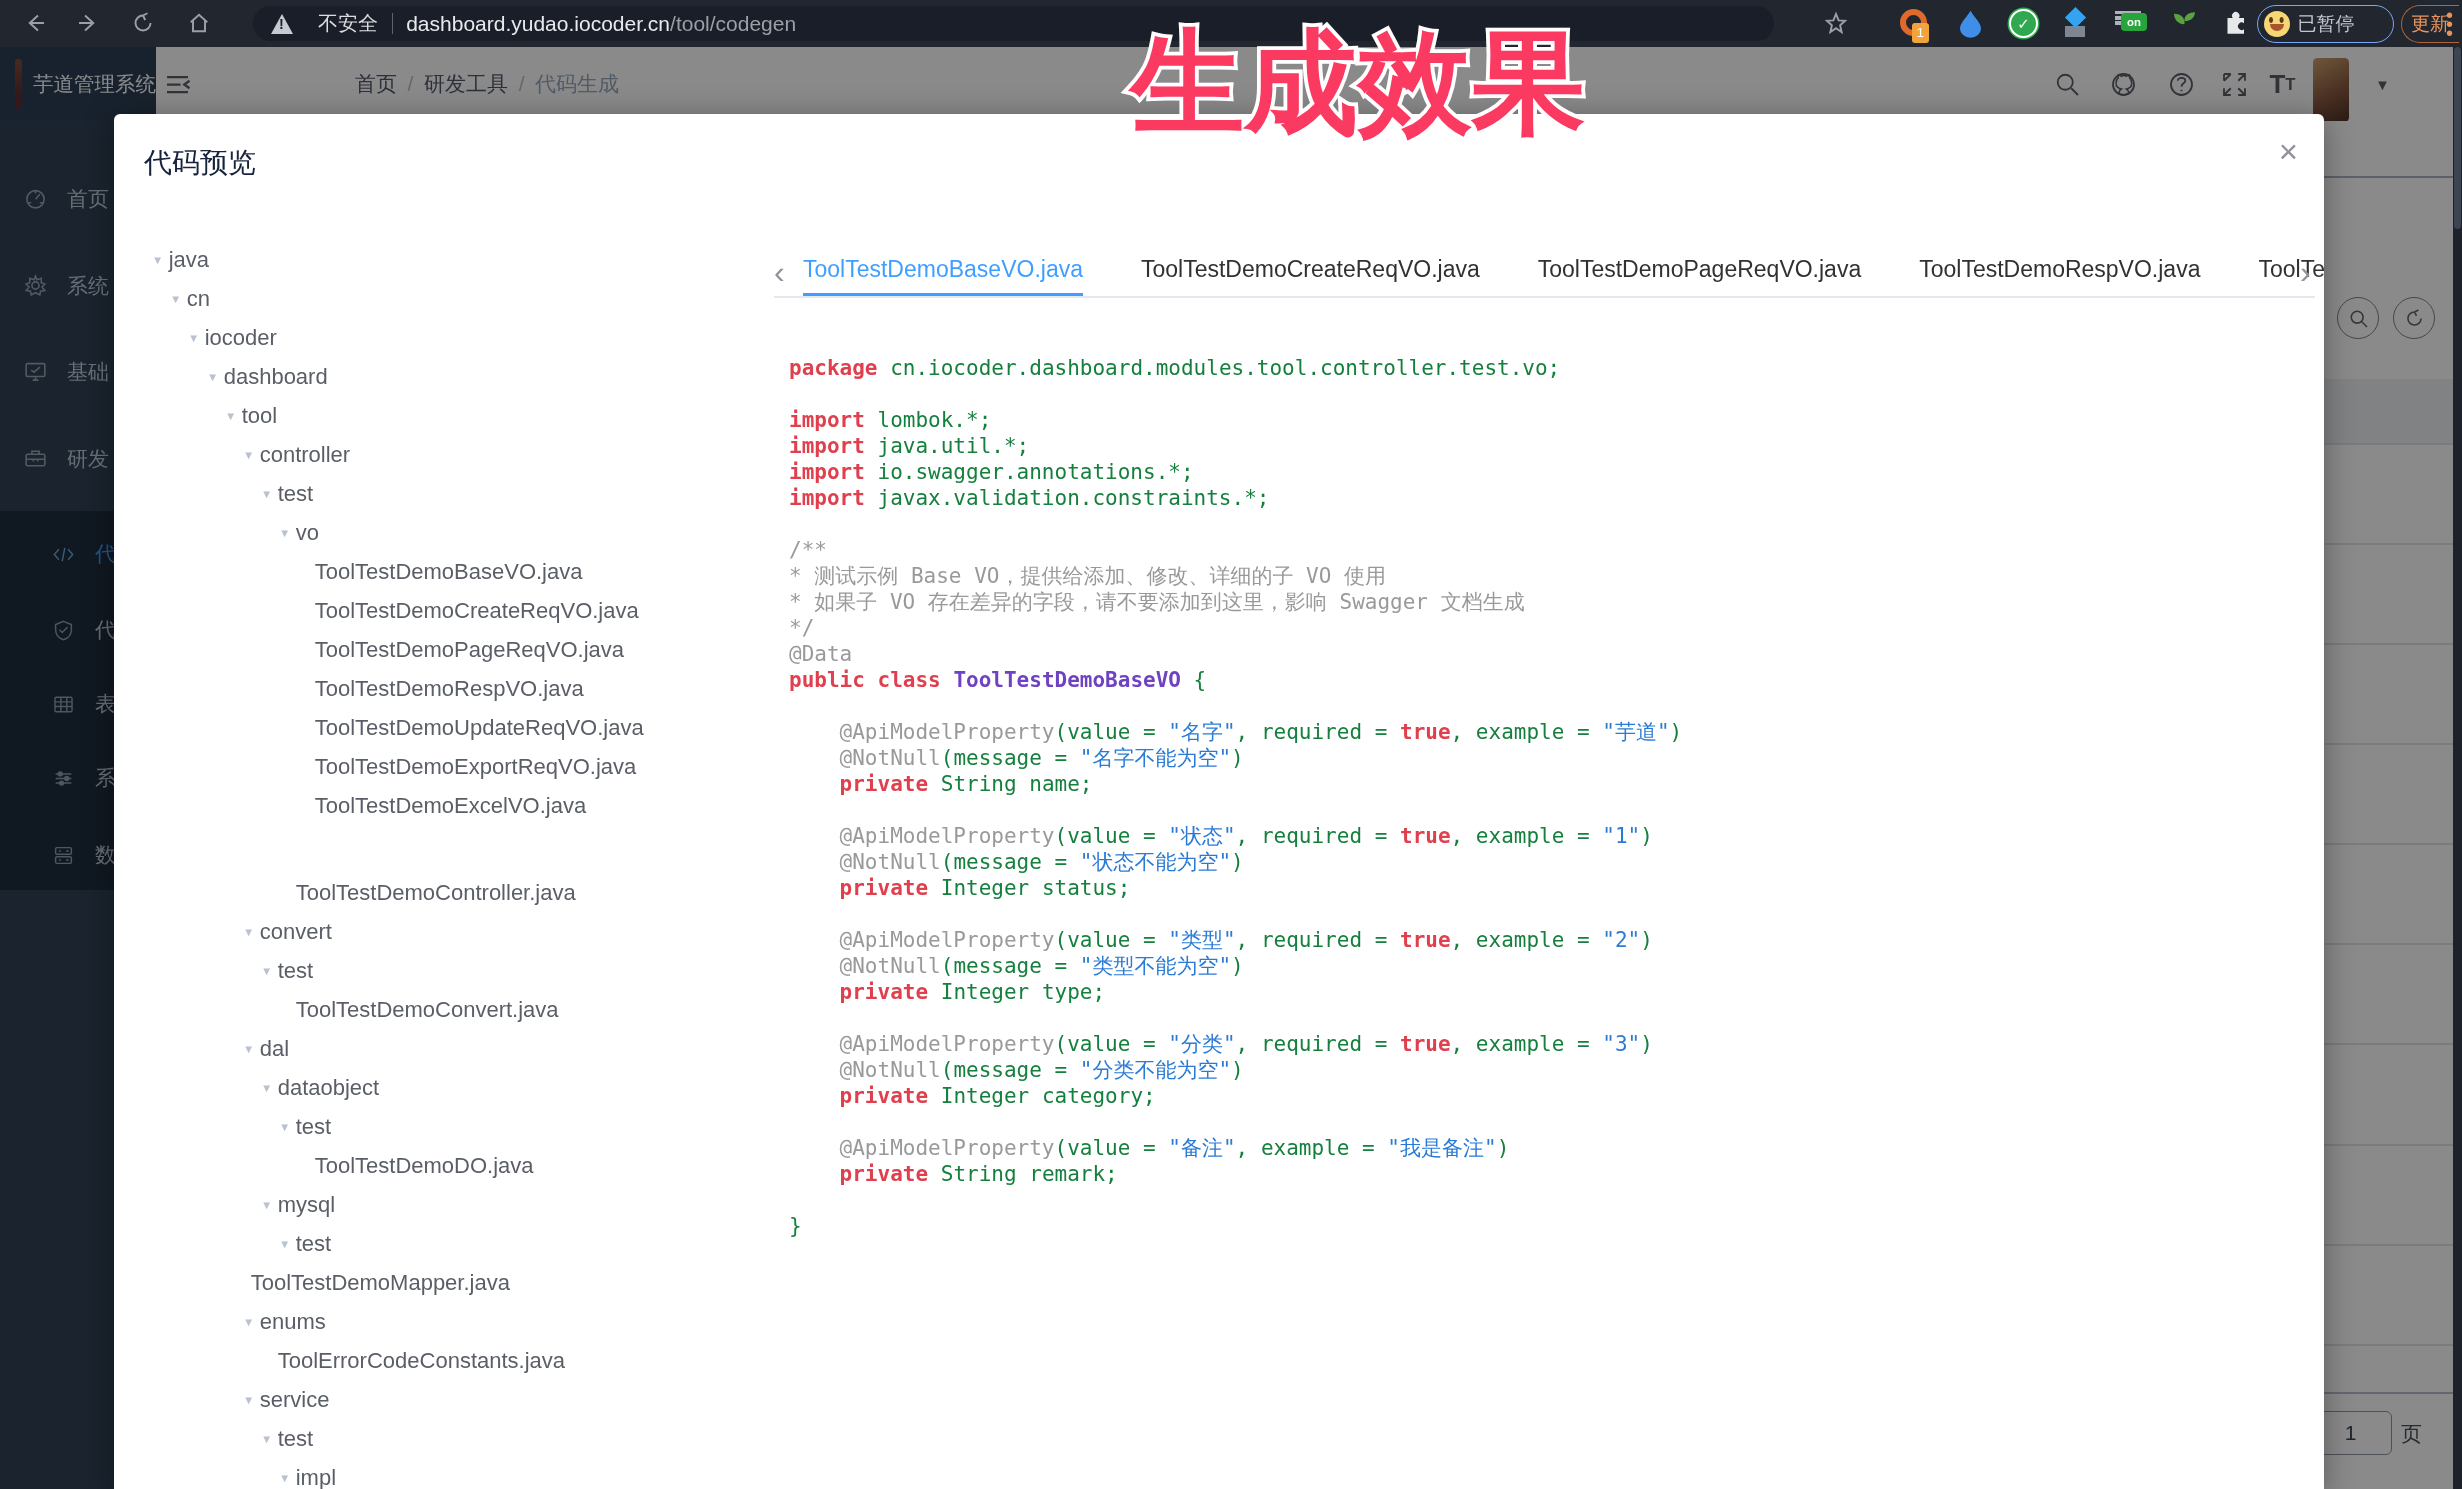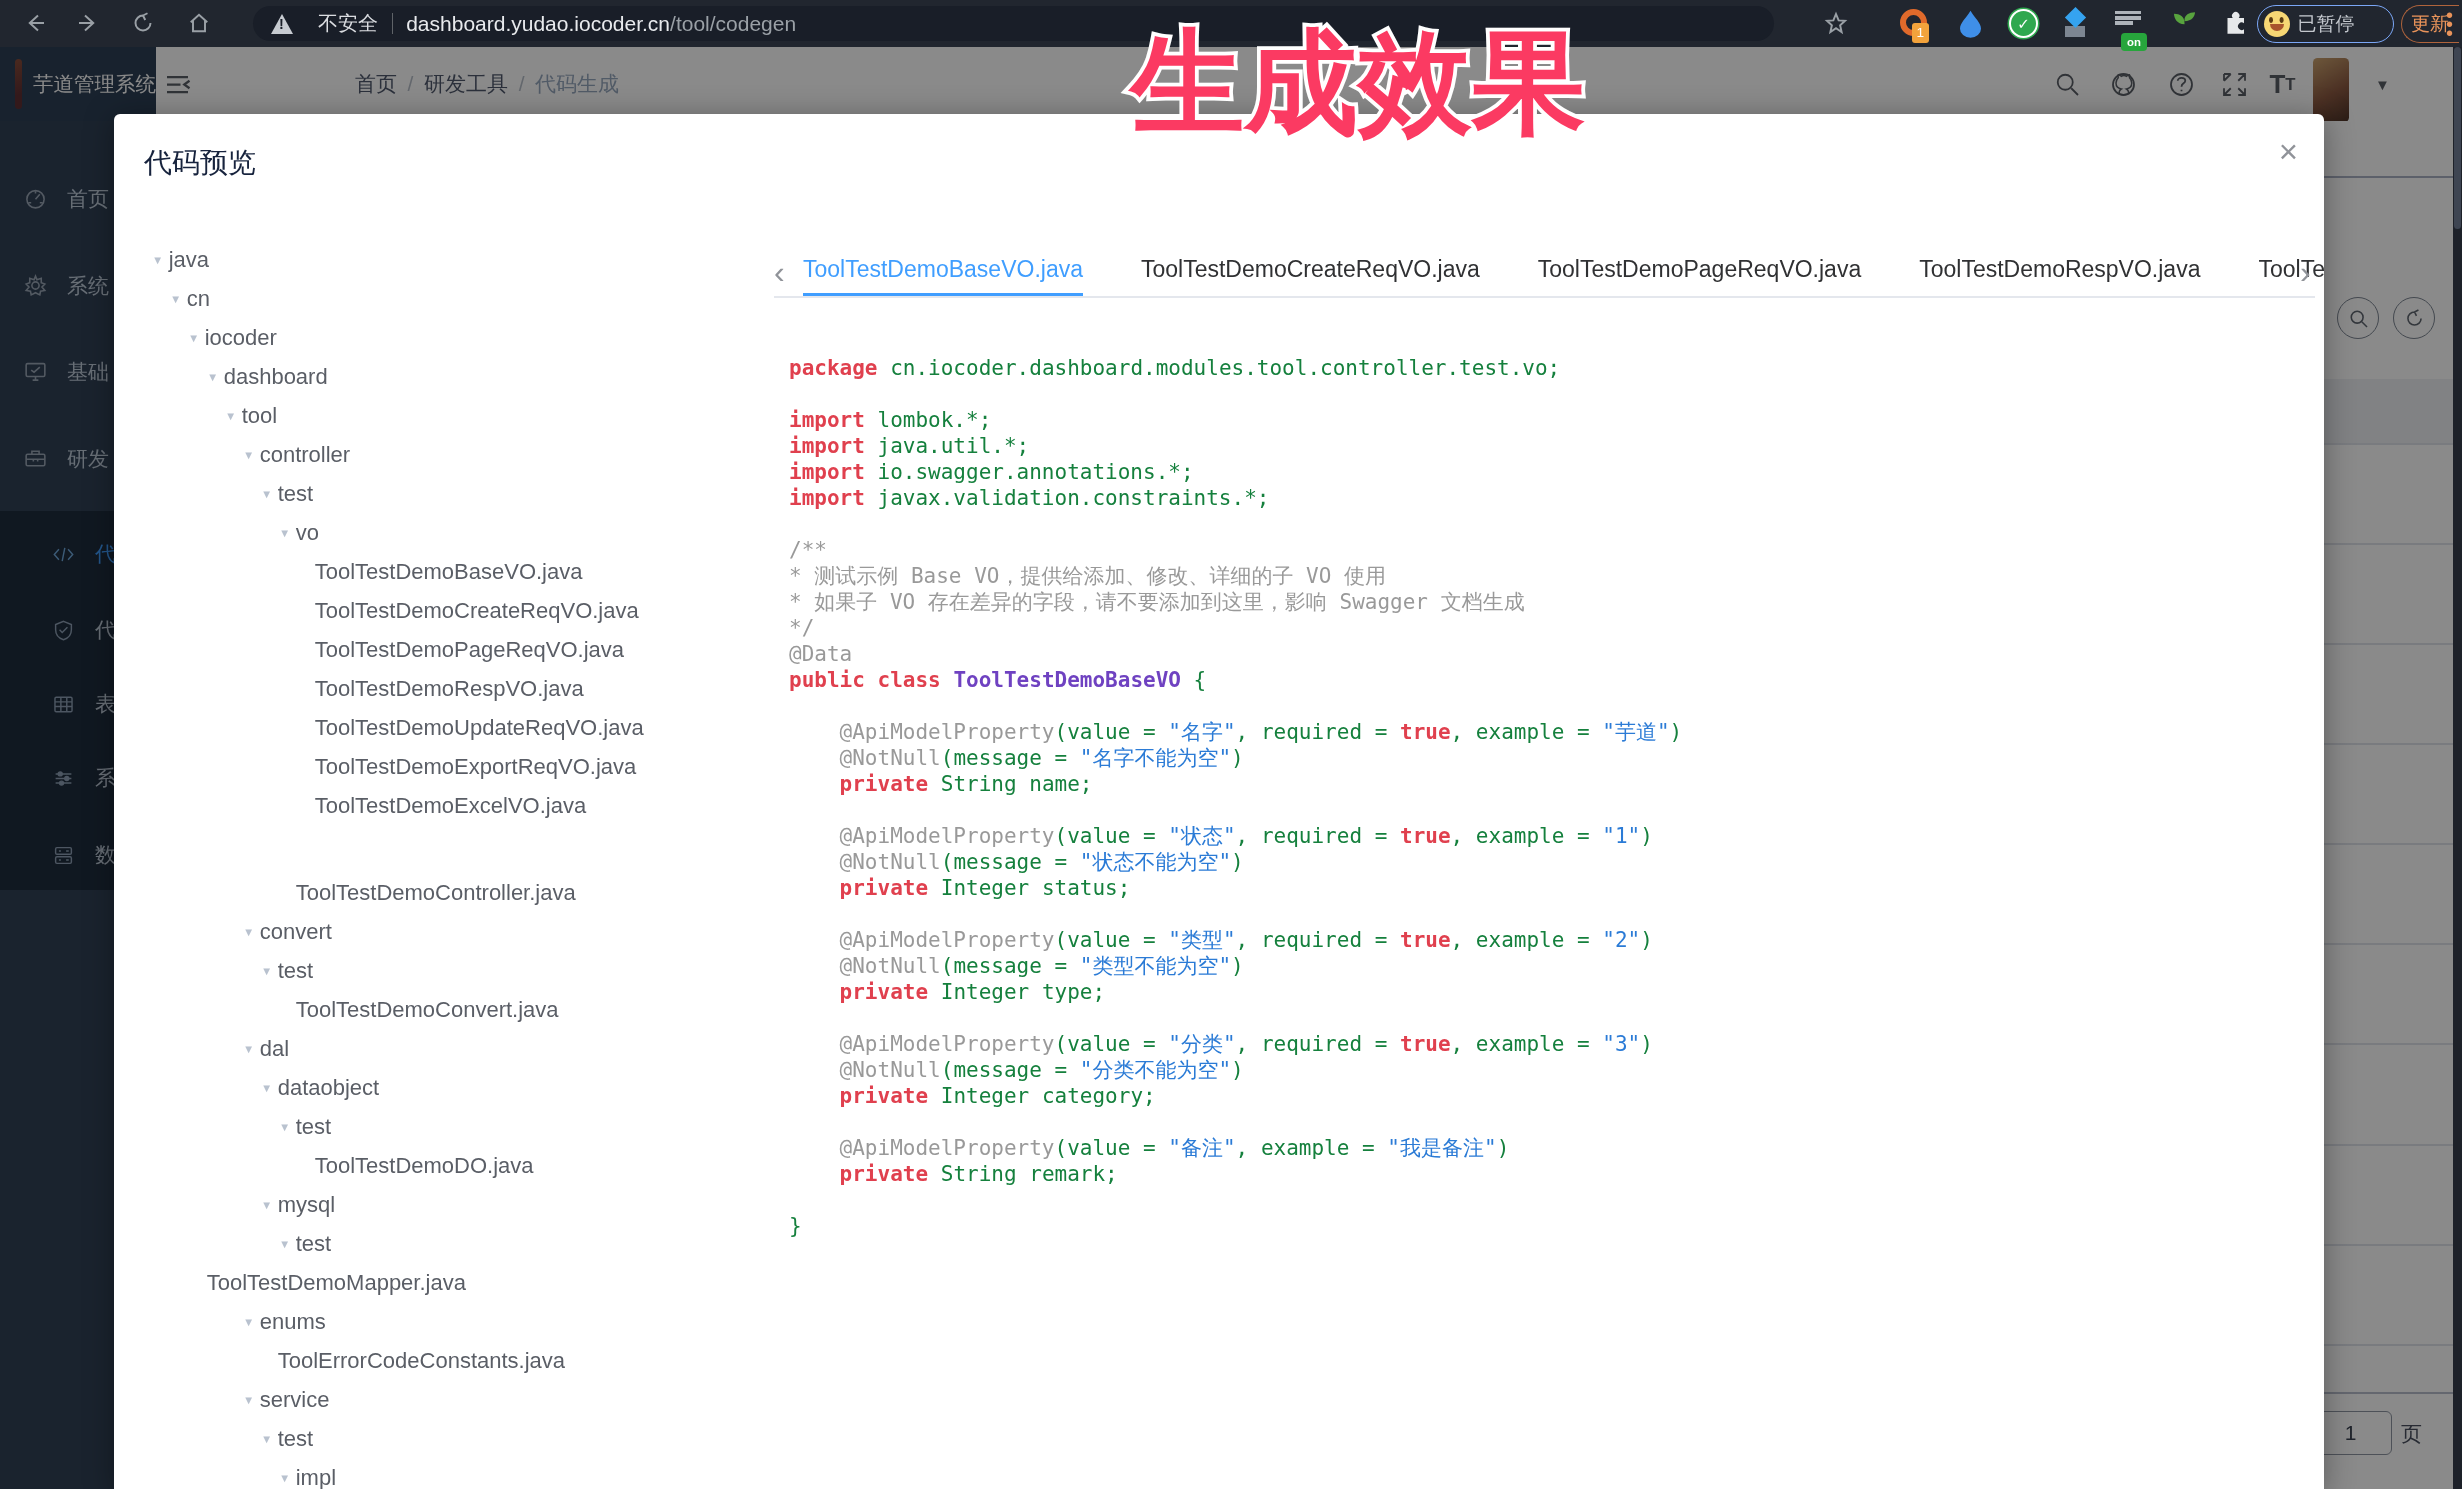--- a/index.html
+++ b/index.html
@@ -127,21 +127,21 @@
       <div style="width:29px;height:29px;background:#2fa84f;border-radius:50%;border:2.3px solid #fff;box-shadow:0 0 0 1.5px #2fa84f;display:flex;align-items:center;justify-content:center;color:#fff;font-size:15px;font-weight:bold">✓</div>
     </div>
   <div class="ext-dot" style="left:2065px">
     <div style="width:15px;height:15px;background:#35a3f0;transform:rotate(45deg);margin:0.8px auto"></div>
     <div style="width:20px;height:10.6px;background:#7d8692;margin:1.5px auto"></div>
   </div>
   <div class="ext-dot" style="left:2115px">
     <div style="width:26px;height:3.8px;background:#aeb3ba;margin:1.5px 0"></div>
     <div style="width:26px;height:3.8px;background:#aeb3ba;margin:1.5px 0"></div>
     <div style="width:18px;height:3.8px;background:#aeb3ba;margin:1.5px 0"></div>
-    <div style="position:absolute;left:6px;top:24px;width:26px;height:18px;background:#27a53c;border-radius:3.8px;color:#fff;font-size:11.4px;font-weight:bold;text-align:center;line-height:18px">on</div>
+    <div style="position:absolute;left:6px;top:4px;width:26px;height:18px;background:#27a53c;border-radius:3.8px;color:#fff;font-size:11.4px;font-weight:bold;text-align:center;line-height:18px">on</div>
   </div>
   <div class="ext-dot" style="left:2171px"><svg width="27" height="29" viewBox="0 0 36 38">
         <path d="M18 36 V16 M18 20 C8 20 4 12 4 6 C12 6 18 10 18 18 M18 16 C28 16 32 9 32 4 C24 4 18 8 18 14" fill="#58a33e"></path>
       </svg></div>
   <div class="ext-dot" style="left:2223px"><svg width="27" height="27" viewBox="0 0 36 36">
         <path d="M6 12 H13 A5 5 0 1 1 21 12 H28 V19 A5 5 0 1 0 28 27 V33 H6 Z" fill="#e6e8ea"></path>
       </svg></div>
 
   <div id="paused-pill">
     <div class="emoji-face"></div>
@@ -405,21 +405,21 @@
         <span>ToolTestDemoDO.java</span>
       </div>
       <div class="tree-row" style="padding-left: 147px;">
         <span class="tree-caret">▼</span>
         <span>mysql</span>
       </div>
       <div class="tree-row" style="padding-left: 165px;">
         <span class="tree-caret">▼</span>
         <span>test</span>
       </div>
-      <div class="tree-row" style="padding-left: 76px; text-align: right;">
+      <div class="tree-row" style="padding-left: 120px; text-align: right;">
         <span class="tree-caret"></span>
         <span>ToolTestDemoMapper.java</span>
       </div>
       <div class="tree-row" style="padding-left: 129px;">
         <span class="tree-caret">▼</span>
         <span>enums</span>
       </div>
       <div class="tree-row" style="padding-left: 147px;">
         <span class="tree-caret"></span>
         <span>ToolErrorCodeConstants.java</span>

